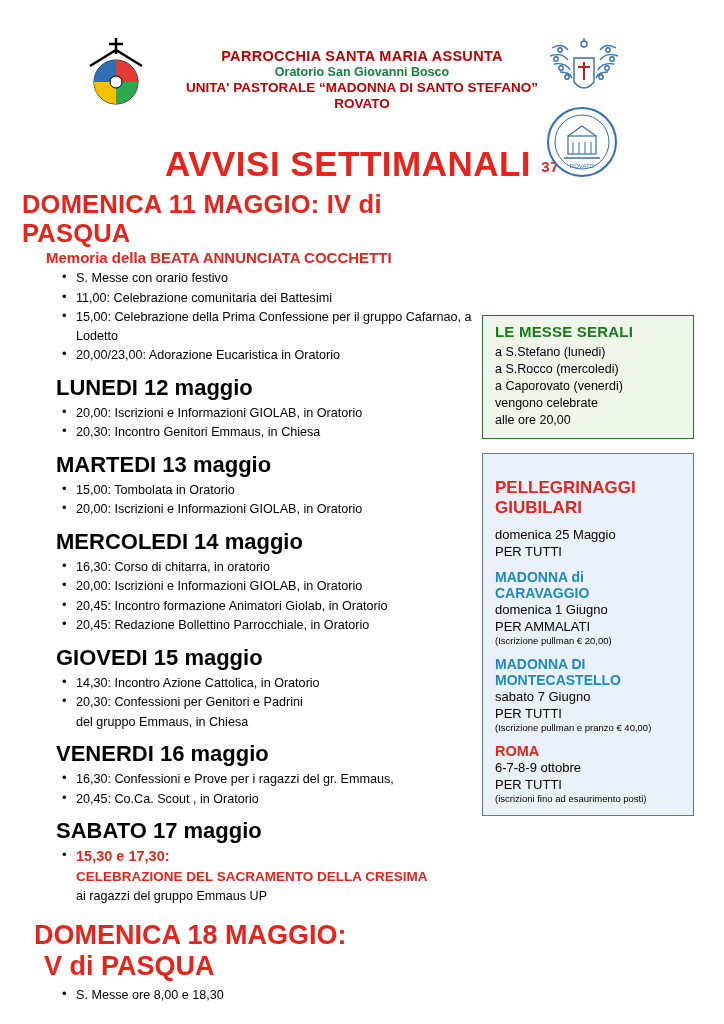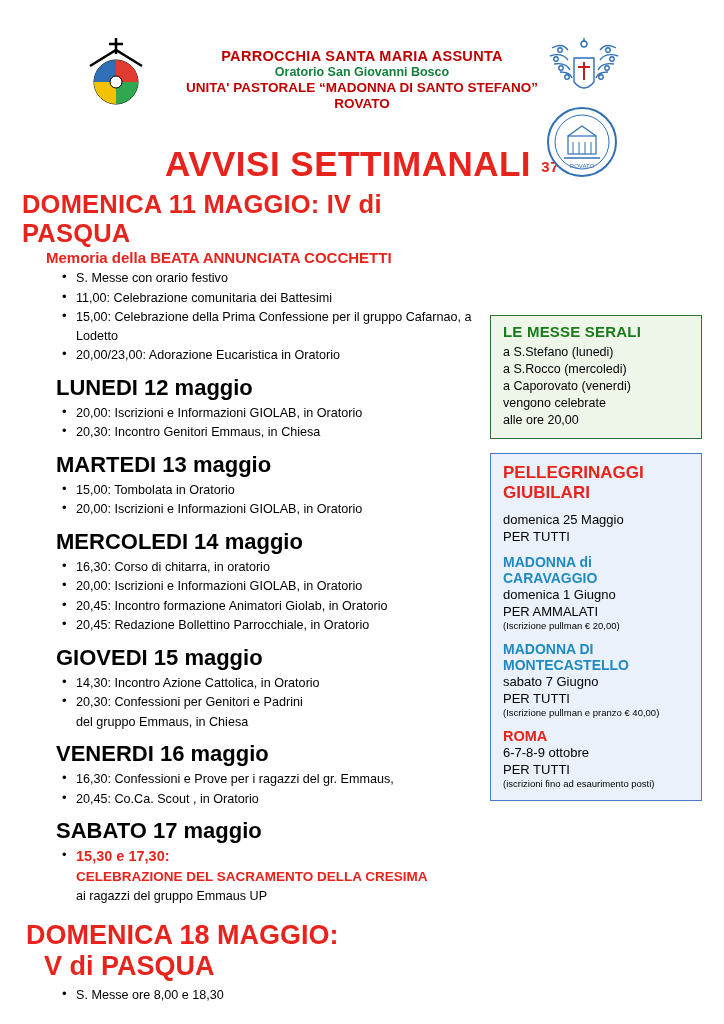--- a/index.html
+++ b/index.html
@@ -31,21 +31,21 @@
   
   .main-title {
     text-align:center; color:#e8231c; font-weight:bold;
     font-size:35px; letter-spacing:.5px; margin-top:18px;
   }
   .main-title .num { font-size:15px; color:#e8231c; vertical-align:middle; }
 
   
   .body-wrap { position:relative; }
   .left-col { width:470px; }
-  .right-col { position:absolute; right:4px; top:0; width:212px; }
+  .right-col { position:absolute; right:12px; top:0; width:212px; }
 
   
   h2.day {
     font-size:22px; font-weight:bold; margin:10px 0 3px 38px; color:#000;
     font-family:"Liberation Sans", sans-serif;
   }
   .sunday-title {
     color:#e8231c; font-weight:bold; font-size:25.5px; margin:6px 0 0 4px;
     letter-spacing:.2px;
   }
@@ -61,35 +61,35 @@
   }
   ul.items li.nobullet:before { content:""; }
   ul.items li.nobullet { padding-left:14px; }
   b { font-weight:normal; }
 
   
   .cresima li { font-size:13.5px; }
   .cresima .big { color:#e8231c; font-weight:bold; font-size:14.5px; }
   .cresima .cap { font-weight:bold; color:#e8231c; font-size:13.5px; }
 
-  .final-title { color:#e8231c; font-weight:bold; font-size:27px; margin:14px 0 0 8px; }
+  .final-title { color:#e8231c; font-weight:bold; font-size:27px; margin:14px 0 0 16px; }
   .final-title2 { color:#e8231c; font-weight:bold; font-size:27px; margin:0 0 4px 26px; }
 
   
   .box {
     border:1px solid #2f6f2f; background:#eef6ea; padding:7px 10px 9px 12px;
     margin-bottom:14px;
   }
   .box h3 {
     margin:0 0 4px 0; font-size:15px; font-weight:bold; color:#1b7a1b;
     letter-spacing:.2px;
   }
   .box p { margin:0; font-size:12.5px; line-height:17px; color:#000; }
 
-  .box2 { border:1px solid #4a79c8; background:#eaf1fb; padding:9px 10px 10px 12px; }
+  .box2 { border:1px solid #4a79c8; background:#eaf1fb; padding:24px 10px 10px 12px; }
   .box2 h3 { margin:0; color:#e8231c; font-weight:bold; font-size:17px; line-height:20px; }
   .pil { margin-top:9px; }
   .pil .t { color:#1f8ac0; font-weight:bold; font-size:14px; line-height:16px; }
   .pil .t .small { font-size:10.5px; font-weight:bold; }
   .pil .d { font-size:13px; line-height:16px; margin-top:1px; }
   .pil .tiny { font-size:9.5px; line-height:12px; }
   .pil .roma { color:#e8231c; font-weight:bold; font-size:14.5px; }
 
   
   svg { display:block; }

